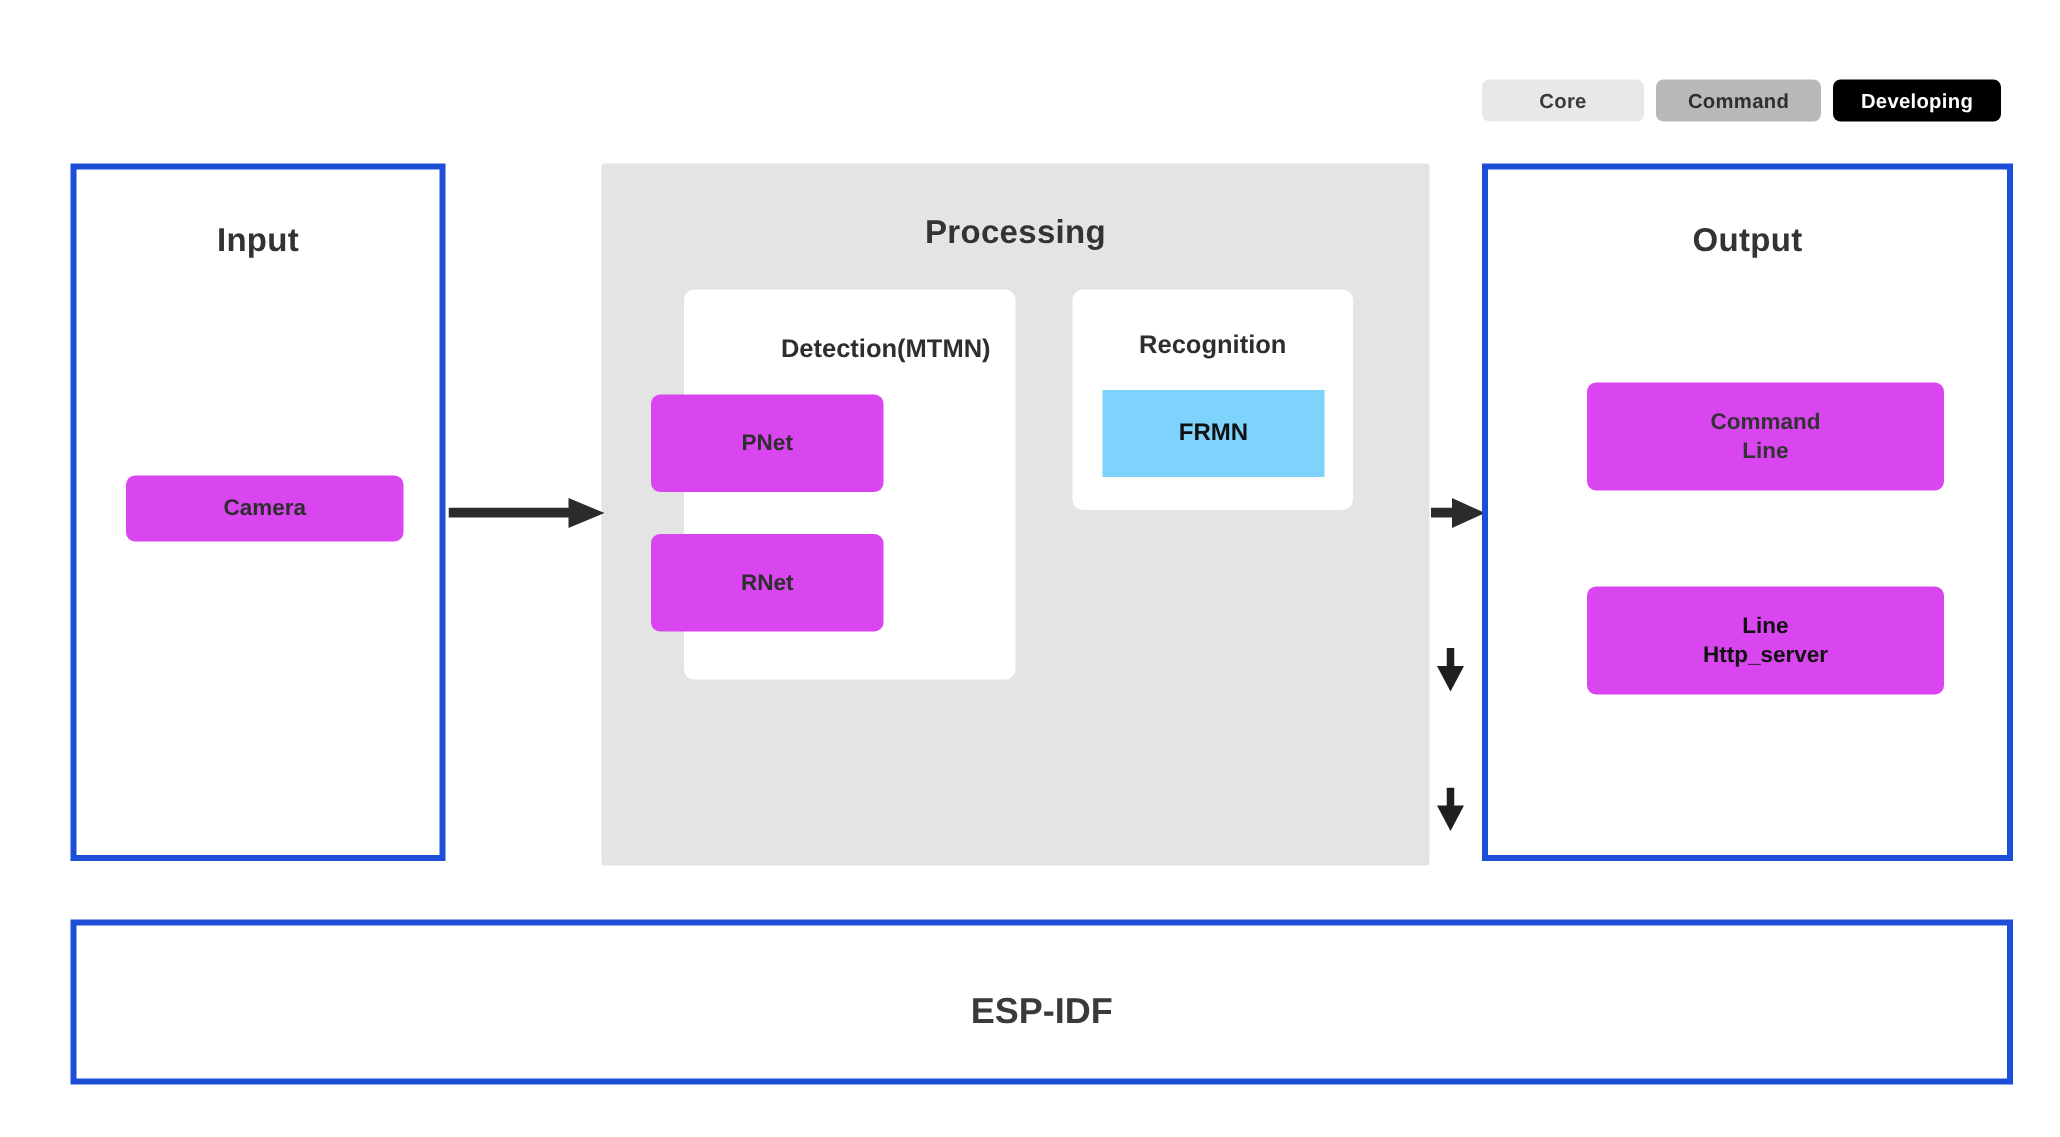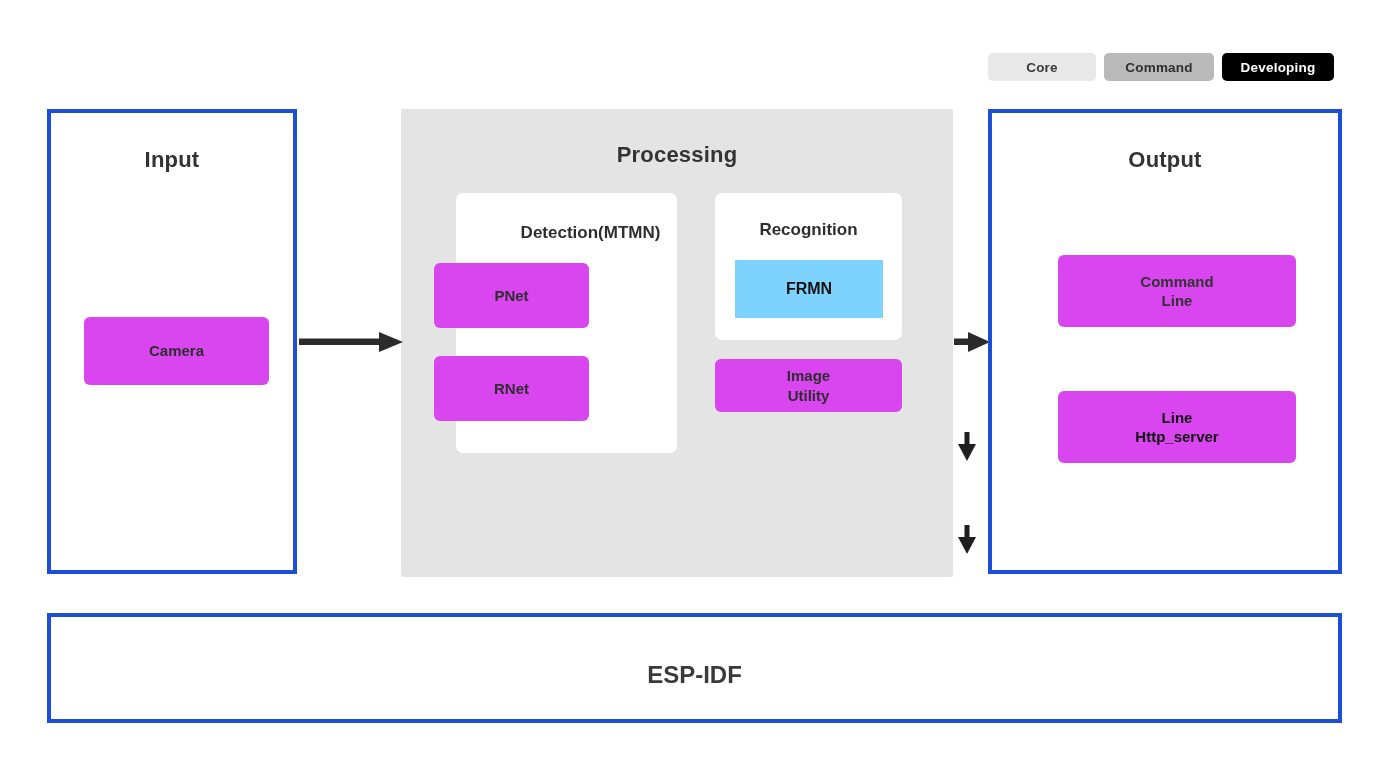--- a/index.html
+++ b/index.html
@@ -121,21 +121,21 @@
   .subgroup-title {
     position: absolute;
     left: 0; right: 0;
     text-align: center;
     font-size: 17px;
     font-weight: bold;
     color: #2e2e2e;
   }
 
   
-  #camera-node { left: 33px; top: 204px; width: 185px; height: 68px; font-size: 15px; }
+  #camera-node { left: 33px; top: 204px; width: 185px; height: 44px; font-size: 15px; }
 
   
   #detection-group { left: 55px; top: 84px; width: 221px; height: 260px; }
   #detection-title { top: 30px; padding-left: 48px; }
   #pnet-node { left: 33px; top: 154px; width: 155px; height: 65px; font-size: 15px; }
   #rnet-node { left: 33px; top: 247px; width: 155px; height: 65px; font-size: 15px; }
   #onet-node { left: 33px; top: 339px; width: 155px; height: 65px; font-size: 15px; }
 
   #recognition-group { left: 314px; top: 84px; width: 187px; height: 147px; }
   #recognition-title { top: 27px; }
@@ -197,22 +197,20 @@
   <svg id="arrow-rnet-onet" class="arrow-v" viewBox="0 0 34 30">
     <rect x="14.5" y="0" width="5" height="14" fill="#1f1f1f"></rect>
     <polygon points="8,12 26,12 17,29" fill="#1f1f1f"></polygon>
   </svg>
 
   <div id="recognition-group" class="subgroup">
     <div id="recognition-title" class="subgroup-title">Recognition</div>
   </div>
   <div id="frmn-node" class="node node-core">FRMN</div>
 
-  <div id="imageutility-node" class="node node-released">Image
-Utility</div>
 </div>
 
 <svg id="arrow-input-process" class="arrow-h" viewBox="0 0 104 24">
   <rect x="0" y="8.5" width="84" height="6.5" fill="#2b2b2b"></rect>
   <polygon points="80,2 104,12 80,22" fill="#2b2b2b"></polygon>
 </svg>
 
 <svg id="arrow-process-output" class="arrow-h" viewBox="0 0 36 24">
   <rect x="0" y="8.5" width="18" height="6.5" fill="#2b2b2b"></rect>
   <polygon points="14,2 36,12 14,22" fill="#2b2b2b"></polygon>

